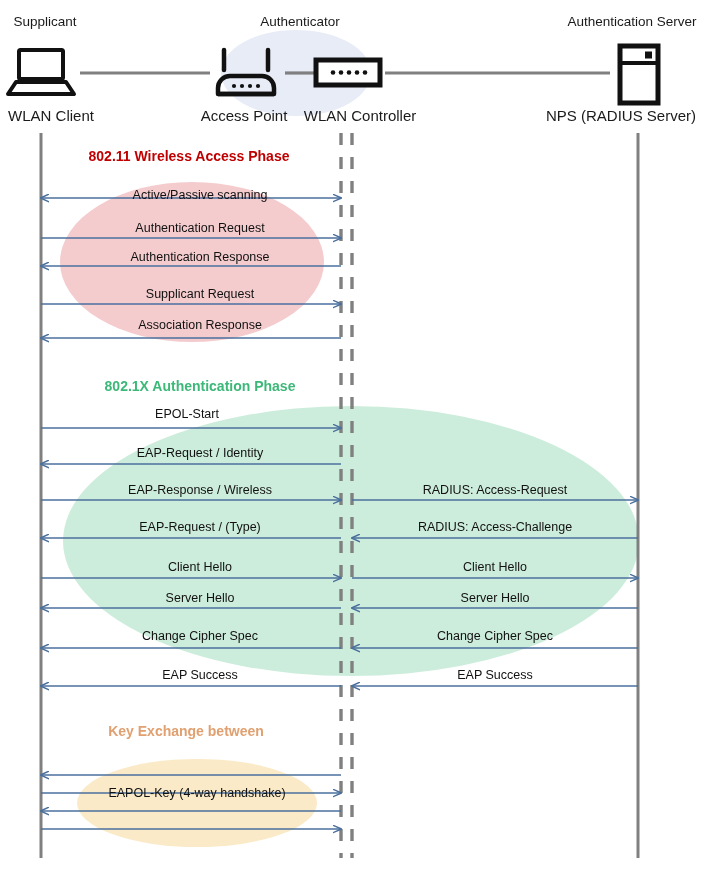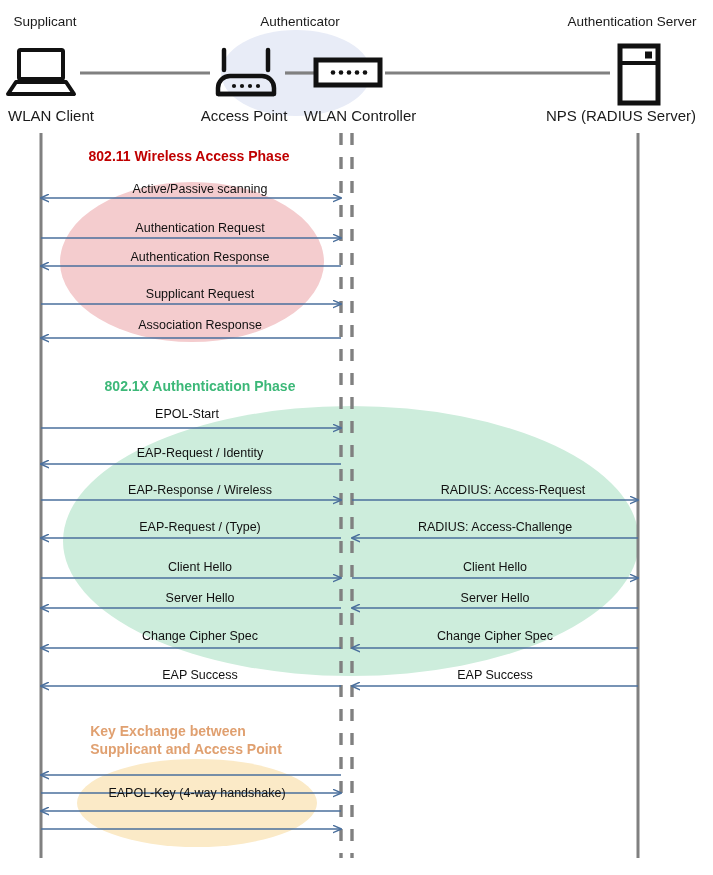--- a/index.html
+++ b/index.html
@@ -133,39 +133,38 @@
       <div class="hdr-name" style="left: 360px; top: 107px; transform: translateX(-50%);">WLAN Controller</div>
       <div class="hdr-role" style="left: 632px; top: 14px; transform: translateX(-50%);">Authentication Server</div>
       <div class="hdr-name" style="left: 621px; top: 107px; transform: translateX(-50%);">NPS (RADIUS Server)</div>
     </div>
 
   <div id="phase-layer">
       <div class="phase-label" style="left: 189px; top: 147px; color: rgb(192, 0, 0); transform: translateX(-50%);">802.11 Wireless Access Phase</div>
       <div class="phase-label" style="left: 200px; top: 377px; color: rgb(60, 184, 120); transform: translateX(-50%);">802.1X Authentication Phase</div>
       <div class="phase-label" style="left: 186px; top: 722px; color: rgb(224, 160, 112); transform: translateX(-50%);">
         <div>Key Exchange between</div>
-        <div>Supplicant and Access Point</div>
       </div>
     </div>
 
   <div id="msg-layer">
-      <div class="msg-label" style="left: 200px; top: 182px;">Active/Passive scanning</div>
+      <div class="msg-label" style="left: 200px; top: 188px;">Active/Passive scanning</div>
       <div class="msg-label" style="left: 200px; top: 221px;">Authentication Request</div>
       <div class="msg-label" style="left: 200px; top: 250px;">Authentication Response</div>
       <div class="msg-label" style="left: 200px; top: 287px;">Supplicant Request</div>
       <div class="msg-label" style="left: 200px; top: 318px;">Association Response</div>
       <div class="msg-label" style="left: 187px; top: 407px;">EPOL-Start</div>
       <div class="msg-label" style="left: 200px; top: 446px;">EAP-Request / Identity</div>
       <div class="msg-label" style="left: 200px; top: 483px;">EAP-Response / Wireless</div>
       <div class="msg-label" style="left: 200px; top: 520px;">EAP-Request / (Type)</div>
       <div class="msg-label" style="left: 200px; top: 560px;">Client Hello</div>
       <div class="msg-label" style="left: 200px; top: 591px;">Server Hello</div>
       <div class="msg-label" style="left: 200px; top: 629px;">Change Cipher Spec</div>
       <div class="msg-label" style="left: 200px; top: 668px;">EAP Success</div>
-      <div class="msg-label" style="left: 513px; top: 483px;">RADIUS: Access-Request</div>
+      <div class="msg-label" style="left: 495px; top: 483px;">RADIUS: Access-Request</div>
       <div class="msg-label" style="left: 495px; top: 520px;">RADIUS: Access-Challenge</div>
       <div class="msg-label" style="left: 495px; top: 560px;">Client Hello</div>
       <div class="msg-label" style="left: 495px; top: 591px;">Server Hello</div>
       <div class="msg-label" style="left: 495px; top: 629px;">Change Cipher Spec</div>
       <div class="msg-label" style="left: 495px; top: 668px;">EAP Success</div>
       <div class="msg-label" style="left: 197px; top: 786px;">EAPOL-Key (4-way handshake)</div>
     </div>
 
 </div>
 

